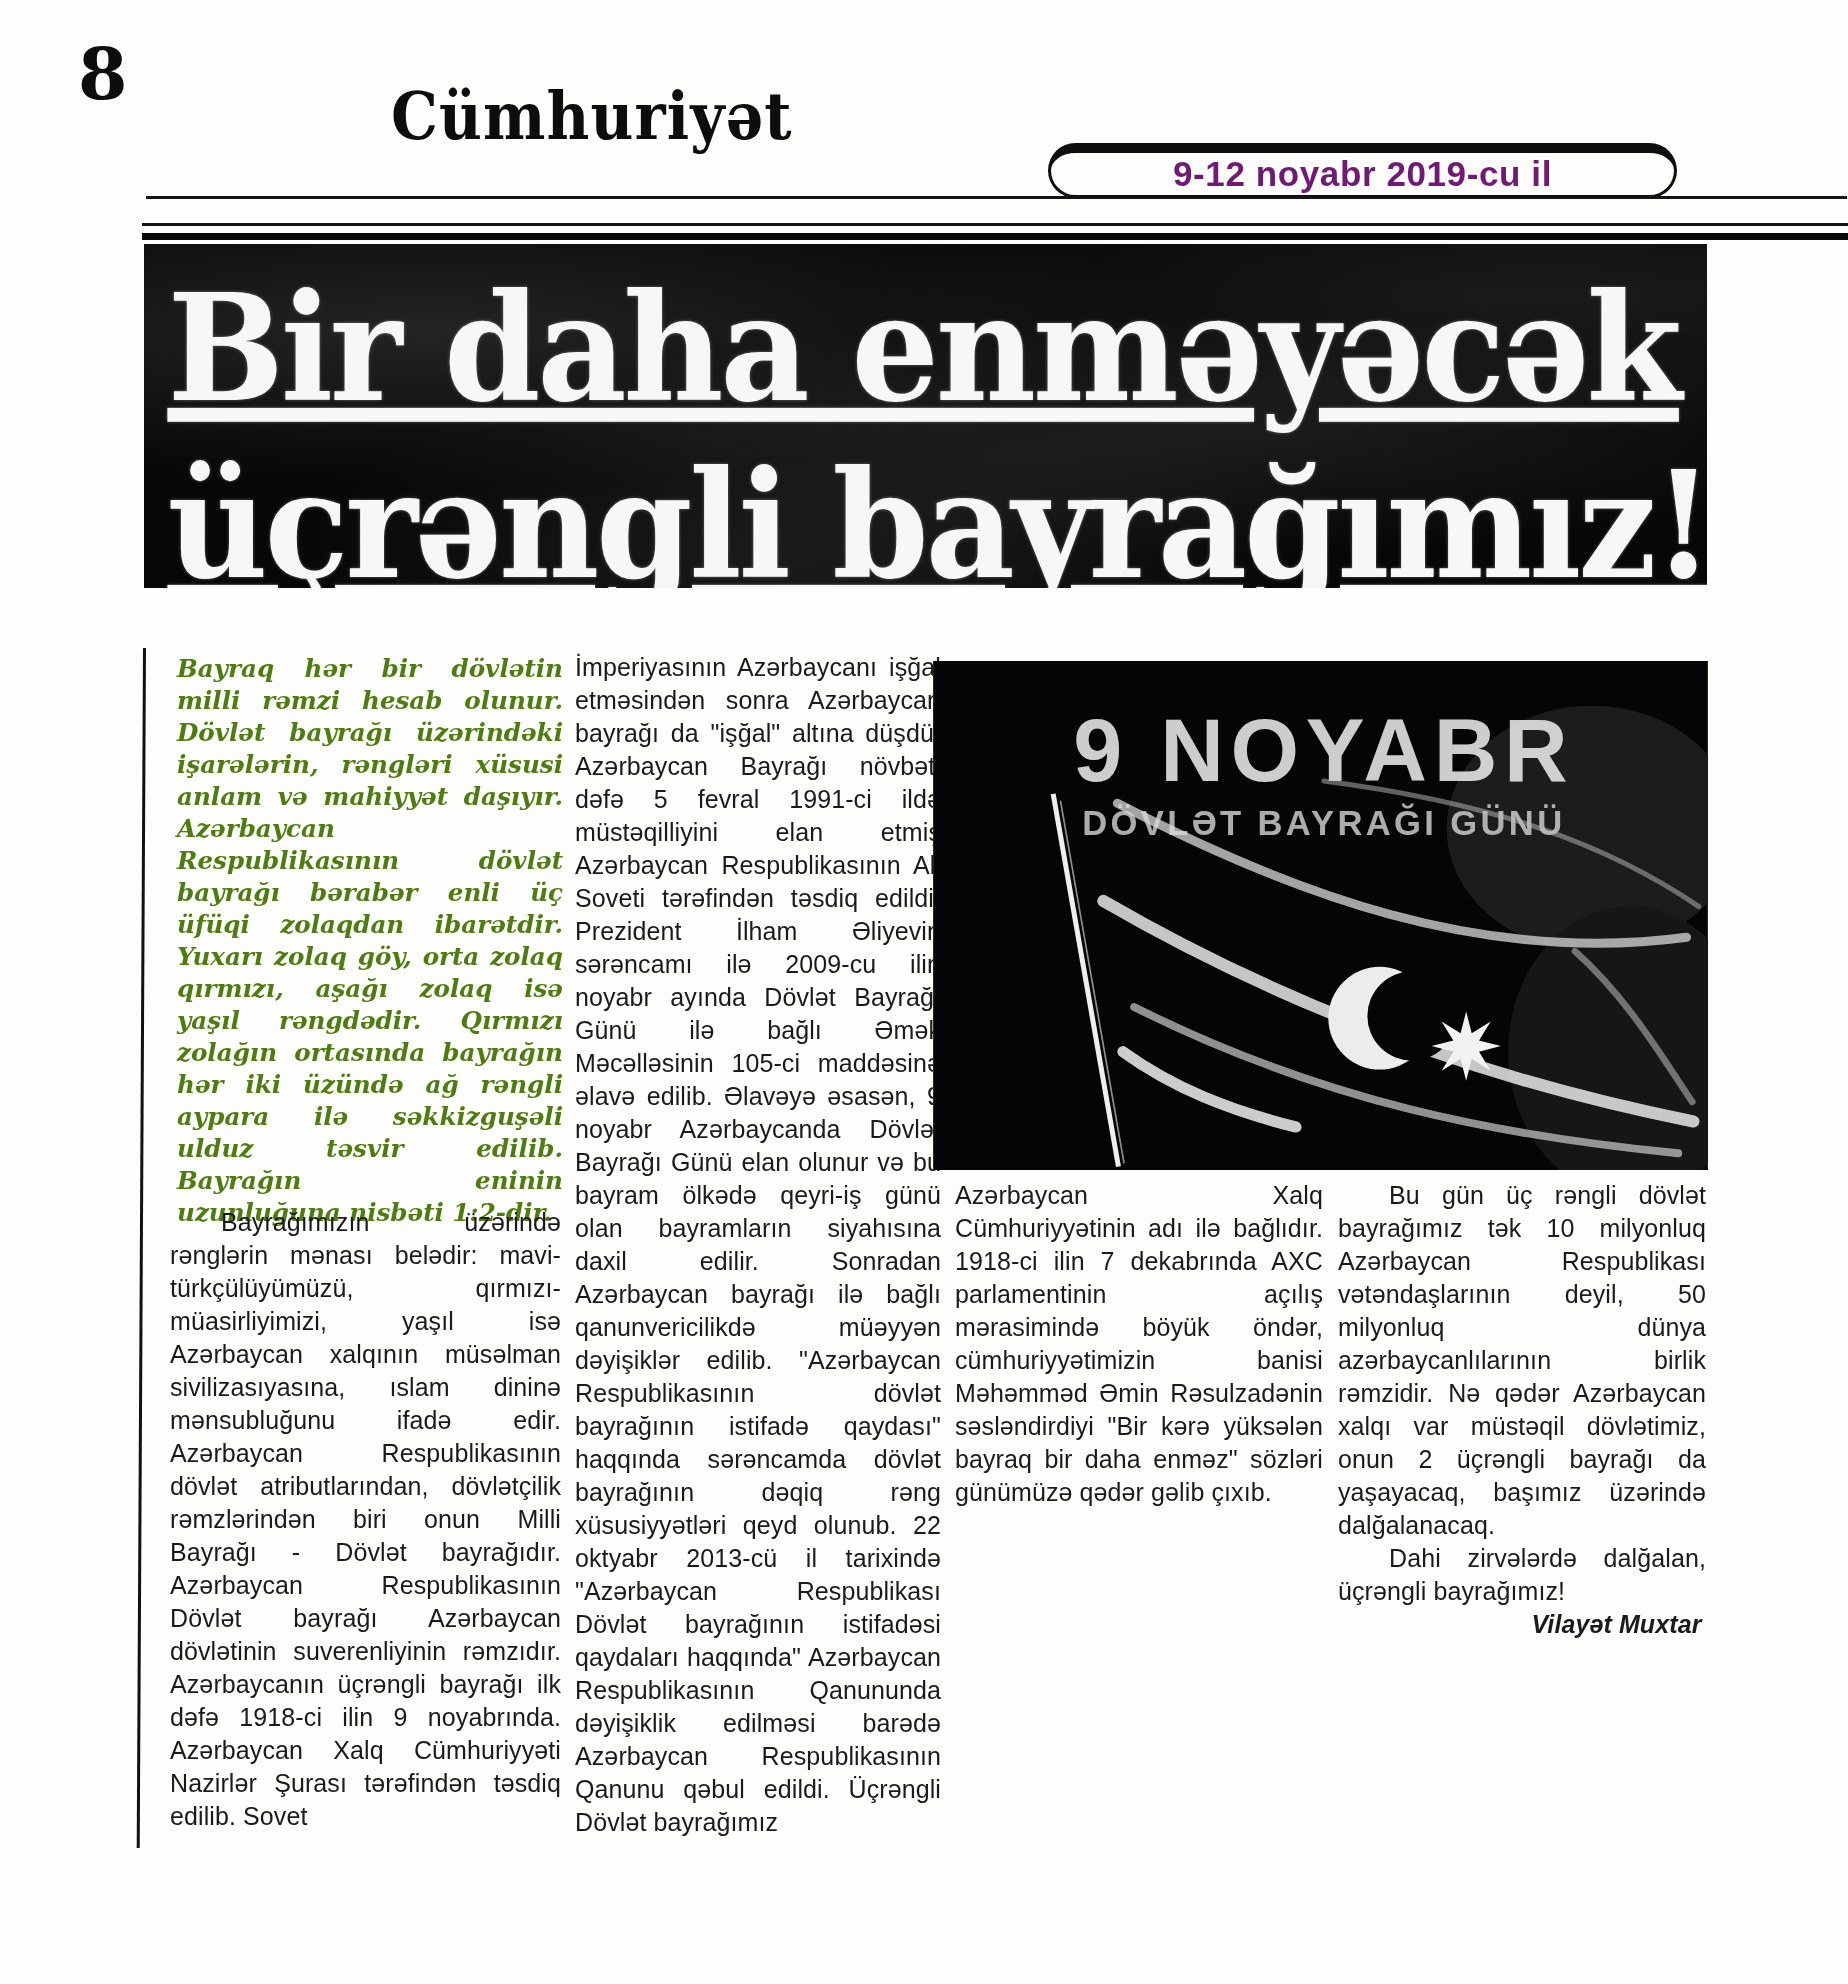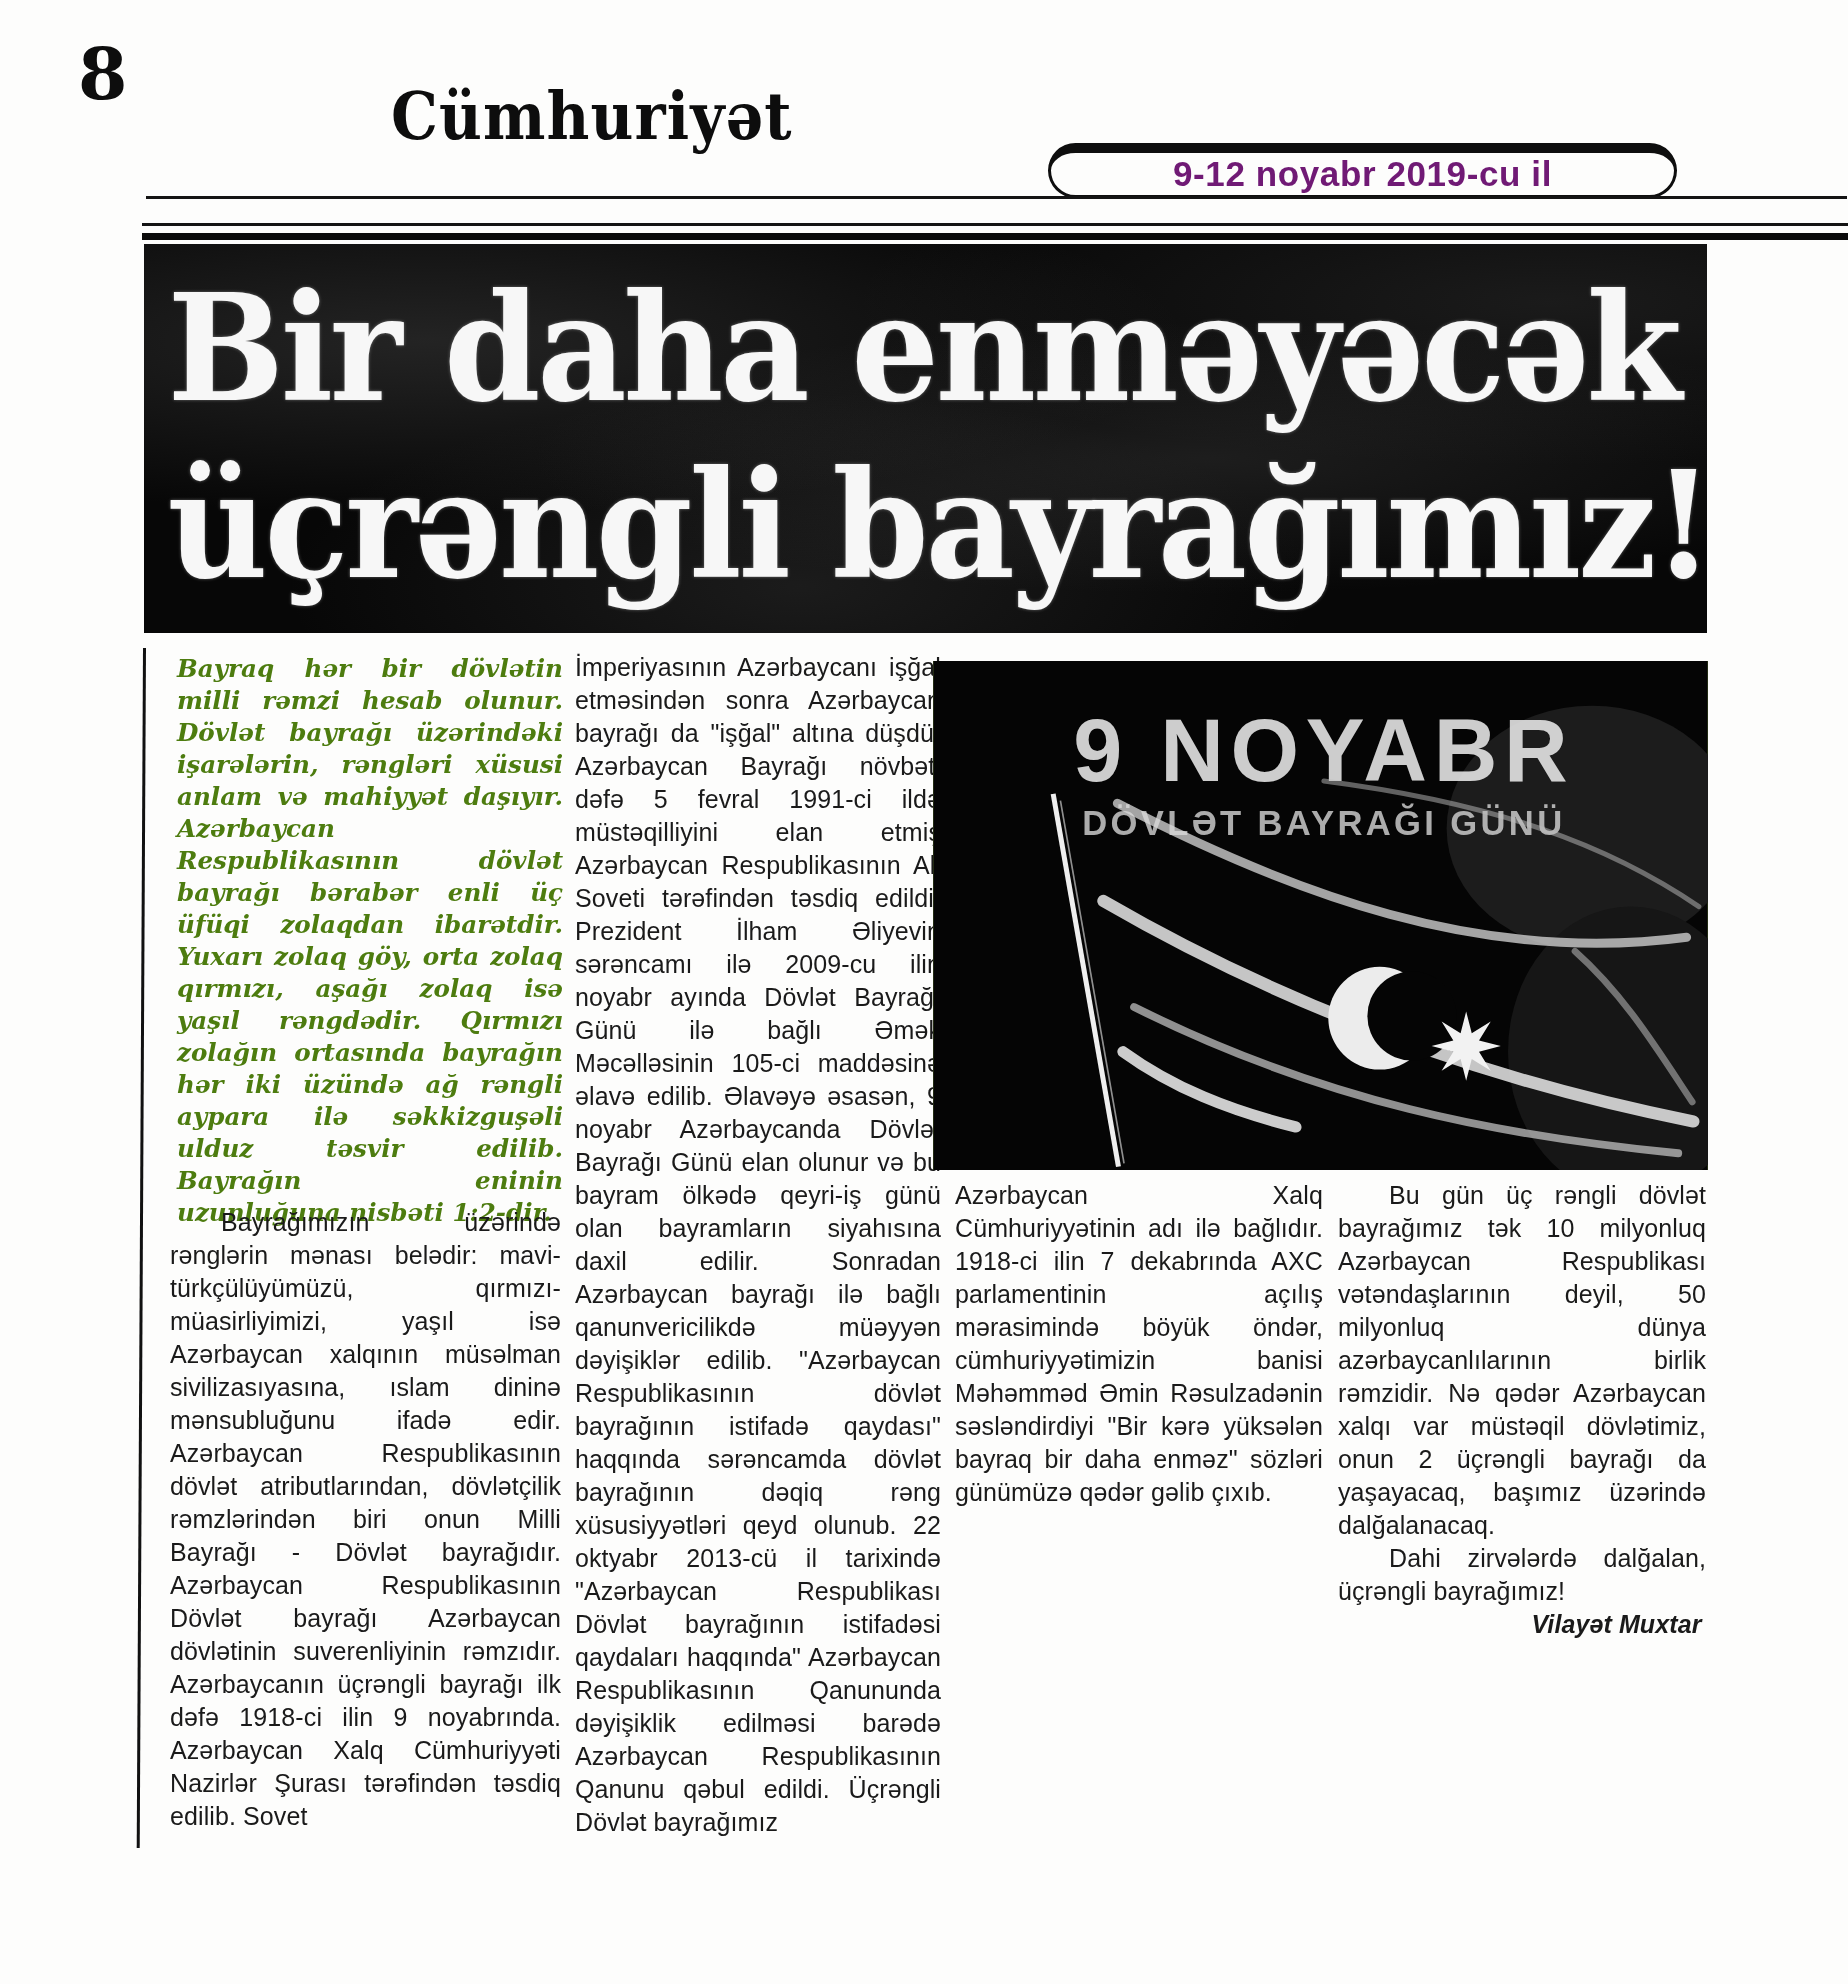--- a/index.html
+++ b/index.html
@@ -47,31 +47,32 @@
     font-size: 35px;
     letter-spacing: 0.6px;
     color: #701a75;
   }
   .rule { background: #141414; }
   #rule-a { left: 146px; top: 196px; width: 1701px; height: 2.8px; }
   #rule-b { left: 142px; top: 223px; width: 1706px; height: 2.8px; }
   #rule-c { left: 142px; top: 233px; width: 1706px; height: 6.7px; background:#0b0b0b; }
 
   #headline-banner {
-    left: 144px; top: 244px; width: 1563px; height: 389px;
+    left: 144px; top: 244px; width: 1563px; height: 344px;
     background:
       radial-gradient(ellipse at 18% 25%, rgba(110,110,110,.28), transparent 42%),
       radial-gradient(ellipse at 68% 55%, rgba(130,130,130,.18), transparent 45%),
       radial-gradient(ellipse at 42% 88%, rgba(100,100,100,.22), transparent 40%),
       radial-gradient(ellipse at 90% 15%, rgba(140,140,140,.15), transparent 35%),
       #070707;
     color: #f7f7f7;
     font-family: "DejaVu Serif", serif;
     font-weight: 700;
     overflow: hidden;
+    text-decoration: underline;
   }
   .headline-line {
     display: block;
     white-space: nowrap;
     font-size: 138px;
     line-height: 177px;
     letter-spacing: -3.3px;
     padding-left: 23.4px;
     transform: scaleY(1.07);
     transform-origin: center left;

